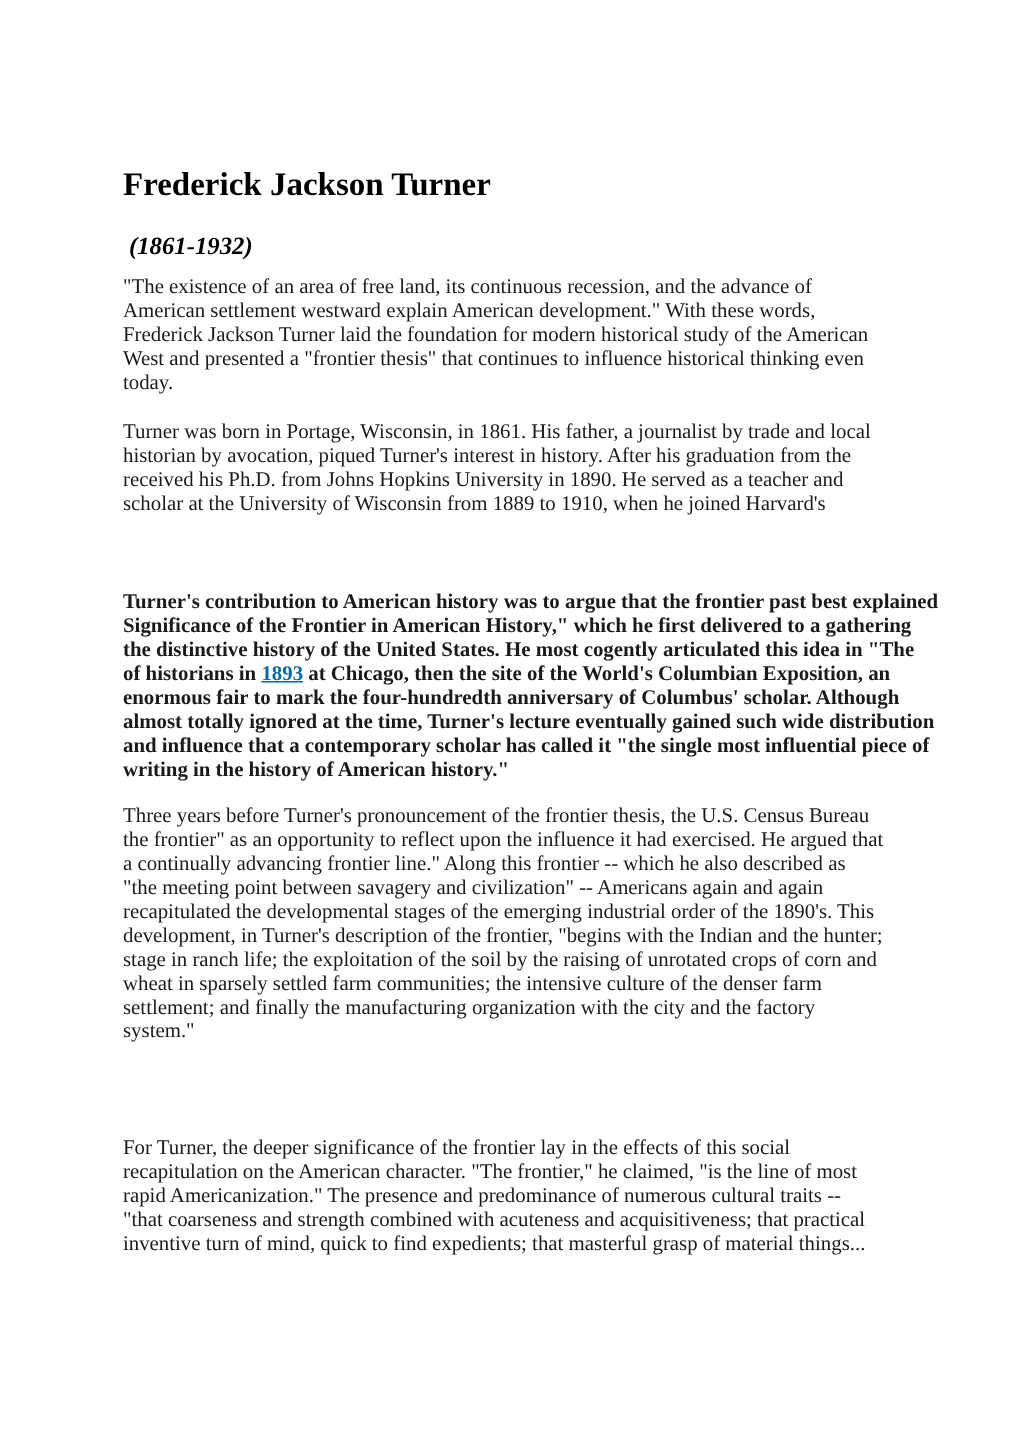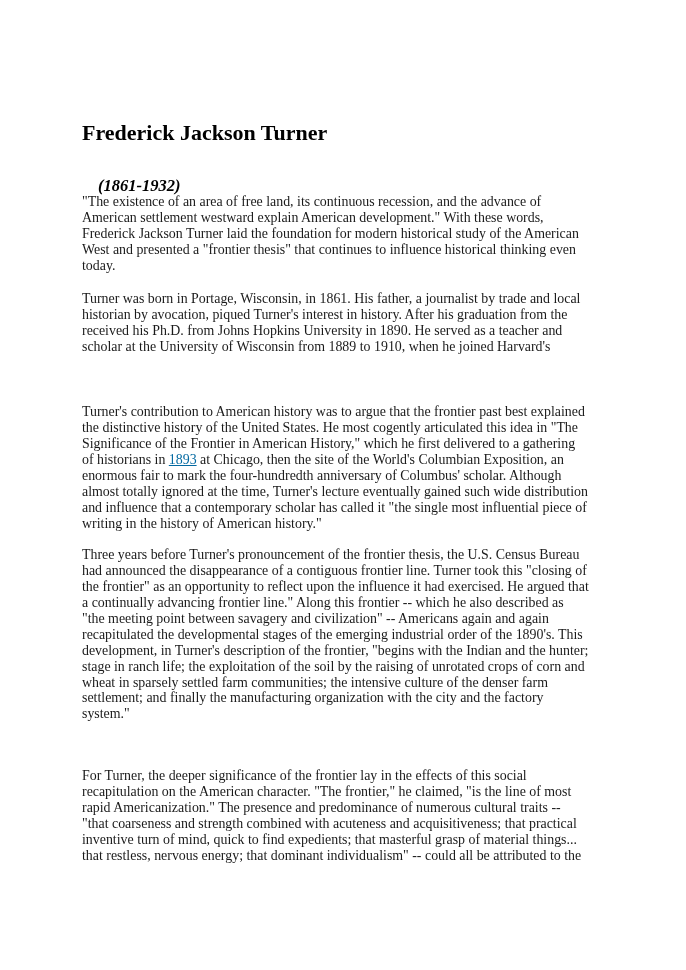--- a/index.html
+++ b/index.html
@@ -1,40 +1,40 @@
 <!DOCTYPE html>
 <html><head>
   <meta charset="utf-8">
   <style>
     html, body { margin: 0; padding: 0; background: #ffffff; }
     body {
       width: 686px; height: 970px; position: relative; overflow: hidden;
       font-family: "Liberation Serif", serif; color: #111111;
     }
-    .page { position: absolute; left: 0; top: 14px; width: 686px; height: 928px; background: #ffffff; }
+    .page { position: absolute; left: 0; top: 4px; width: 686px; height: 928px; background: #ffffff; }
     .title {
       position: absolute; left: 82px; top: 106px; margin: 0;
       font-size: 22px; font-weight: bold; line-height: 26px; color: #000000;
       white-space: nowrap;
     }
     .subtitle {
-      position: absolute; left: 82px; top: 146px; margin: 16px;
+      position: absolute; left: 82px; top: 146px; margin: 4px;
       font-size: 16.5px; font-weight: bold; font-style: italic; line-height: 20px; color: #000000;
       white-space: nowrap;
       text-align: right;
     }
     .para {
       position: absolute; left: 82px; margin: 0;
       font-size: 13.9px; line-height: 15.95px; color: #1a1a1a;
     }
     .line { display: block; white-space: nowrap; height: 15.95px; }
     .link { color: #1a0dab; color: #2222cc; text-decoration: underline; cursor: pointer; }
     #p1 { top: 180px; }
     #p2 { top: 277px; }
-    #p3 { top: 390px; }
+    #p3 { top: 390px; font-weight: bold; }
     #p4 { top: 533px; }
     #p5 { top: 754px; }
   </style>
 </head>
 <body>
 
 <div class="page">
   <h1 class="title">Frederick Jackson Turner</h1>
   <h2 class="subtitle">(1861-1932)</h2>
 
@@ -46,42 +46,40 @@
       <span class="line">today.</span>
     </p>
   <p class="para" id="p2">
       <span class="line">Turner was born in Portage, Wisconsin, in 1861. His father, a journalist by trade and local</span>
       <span class="line">historian by avocation, piqued Turner's interest in history. After his graduation from the</span>
       <span class="line">received his Ph.D. from Johns Hopkins University in 1890. He served as a teacher and</span>
       <span class="line">scholar at the University of Wisconsin from 1889 to 1910, when he joined Harvard's</span>
     </p>
   <p class="para" id="p3">
       <span class="line">Turner's contribution to American history was to argue that the frontier past best explained</span>
+      <span class="line">Significance of the Frontier in American History," which he first delivered to a gathering</span>
       <span class="line">the distinctive history of the United States. He most cogently articulated this idea in "The</span>
-      <span class="line">Significance of the Frontier in American History," which he first delivered to a gathering</span>
       <span class="line"><span>of historians in </span><a class="link" style="color: #0369a1;">1893</a><span> at Chicago, then the site of the World's Columbian Exposition, an</span></span>
       <span class="line">enormous fair to mark the four-hundredth anniversary of Columbus' scholar. Although</span>
       <span class="line">almost totally ignored at the time, Turner's lecture eventually gained such wide distribution</span>
       <span class="line">and influence that a contemporary scholar has called it "the single most influential piece of</span>
       <span class="line">writing in the history of American history."</span>
     </p>
   <p class="para" id="p4">
       <span class="line">Three years before Turner's pronouncement of the frontier thesis, the U.S. Census Bureau</span>
-      <span class="line">had announced the disappearance of a contiguous frontier line. Turner took this "closing of</span>
       <span class="line">the frontier" as an opportunity to reflect upon the influence it had exercised. He argued that</span>
       <span class="line">a continually advancing frontier line." Along this frontier -- which he also described as</span>
       <span class="line">"the meeting point between savagery and civilization" -- Americans again and again</span>
       <span class="line">recapitulated the developmental stages of the emerging industrial order of the 1890's. This</span>
       <span class="line">development, in Turner's description of the frontier, "begins with the Indian and the hunter;</span>
       <span class="line">stage in ranch life; the exploitation of the soil by the raising of unrotated crops of corn and</span>
       <span class="line">wheat in sparsely settled farm communities; the intensive culture of the denser farm</span>
       <span class="line">settlement; and finally the manufacturing organization with the city and the factory</span>
       <span class="line">system."</span>
     </p>
   <p class="para" id="p5">
       <span class="line">For Turner, the deeper significance of the frontier lay in the effects of this social</span>
       <span class="line">recapitulation on the American character. "The frontier," he claimed, "is the line of most</span>
       <span class="line">rapid Americanization." The presence and predominance of numerous cultural traits --</span>
       <span class="line">"that coarseness and strength combined with acuteness and acquisitiveness; that practical</span>
       <span class="line">inventive turn of mind, quick to find expedients; that masterful grasp of material things...</span>
-      <span class="line">that restless, nervous energy; that dominant individualism" -- could all be attributed to the</span>
     </p>
 </div>
 
 </body></html>

